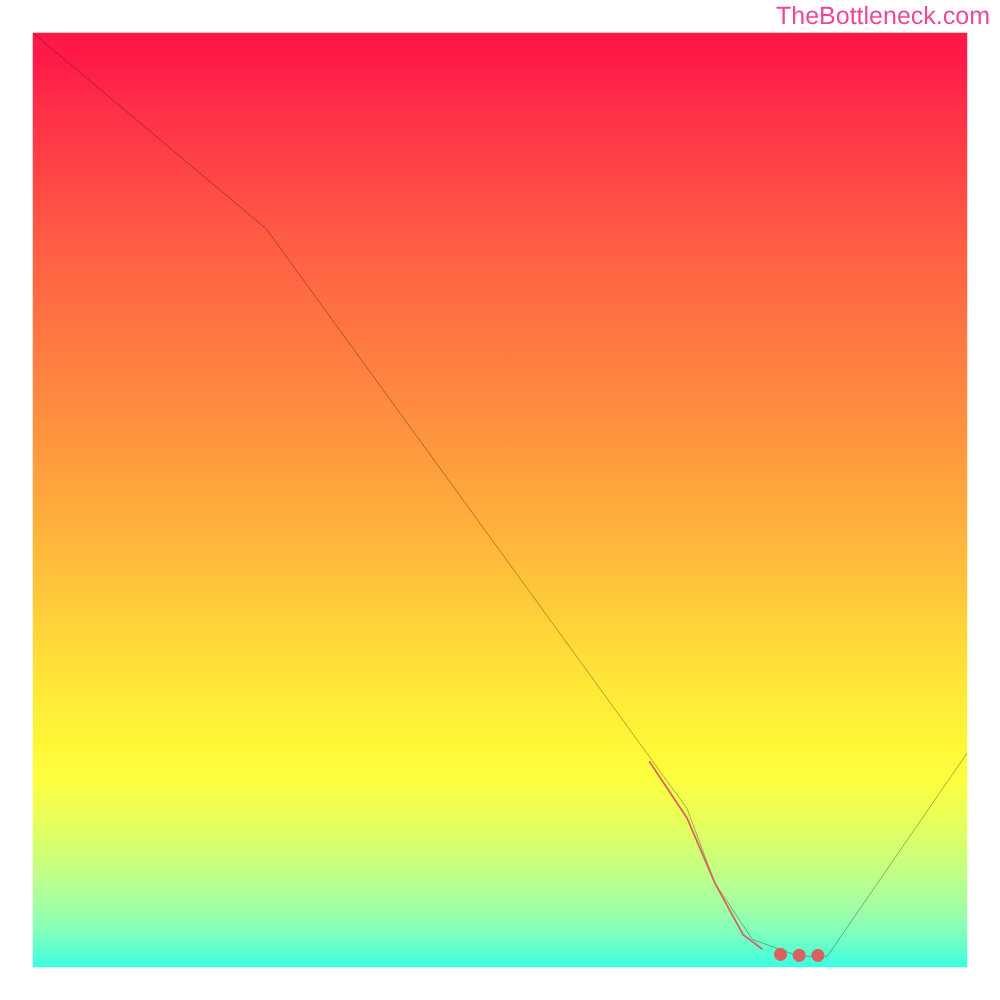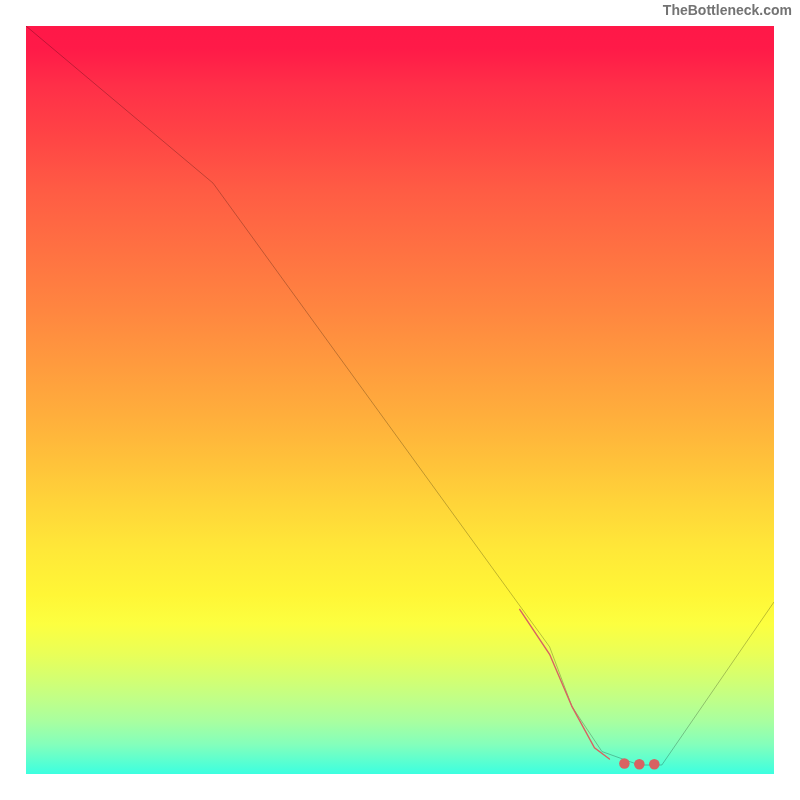--- a/index.html
+++ b/index.html
@@ -13,23 +13,23 @@
   }
   .chart-container {
     position: relative;
     width: 800px;
     height: 800px;
   }
   .watermark {
     position: absolute;
     top: 2px;
     right: 8px;
-    color: #737373;
-    font-size: 14px;
-    font-weight: 700;
+    color: #ec4899;
+    font-size: 20px;
+    font-weight: 400;
     z-index: 10;
   }
   .plot-area {
     position: absolute;
     left: 26px;
     top: 26px;
     width: 748px;
     height: 748px;
     overflow: hidden;
   }

